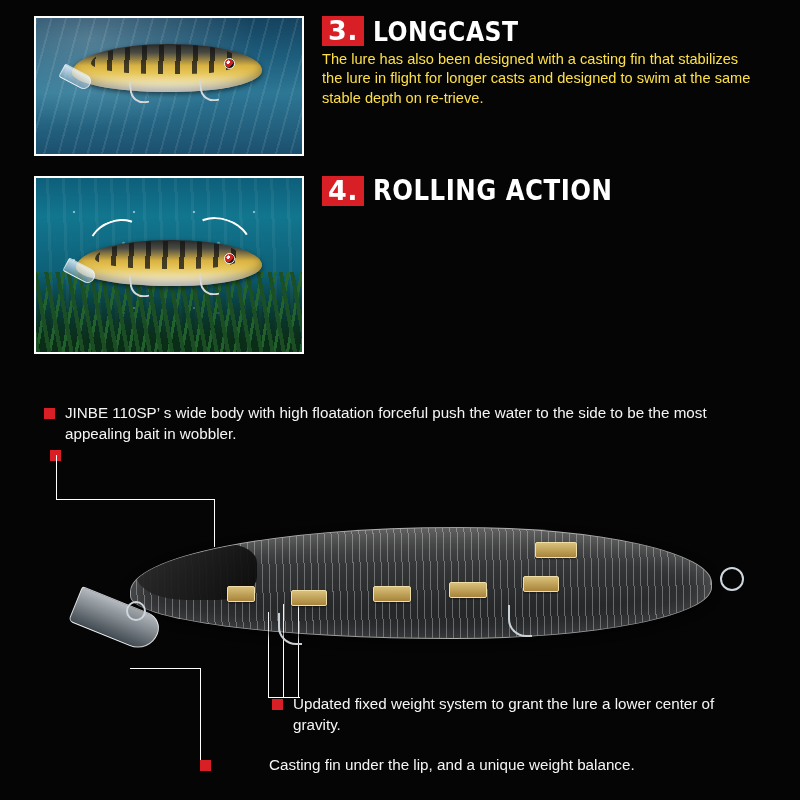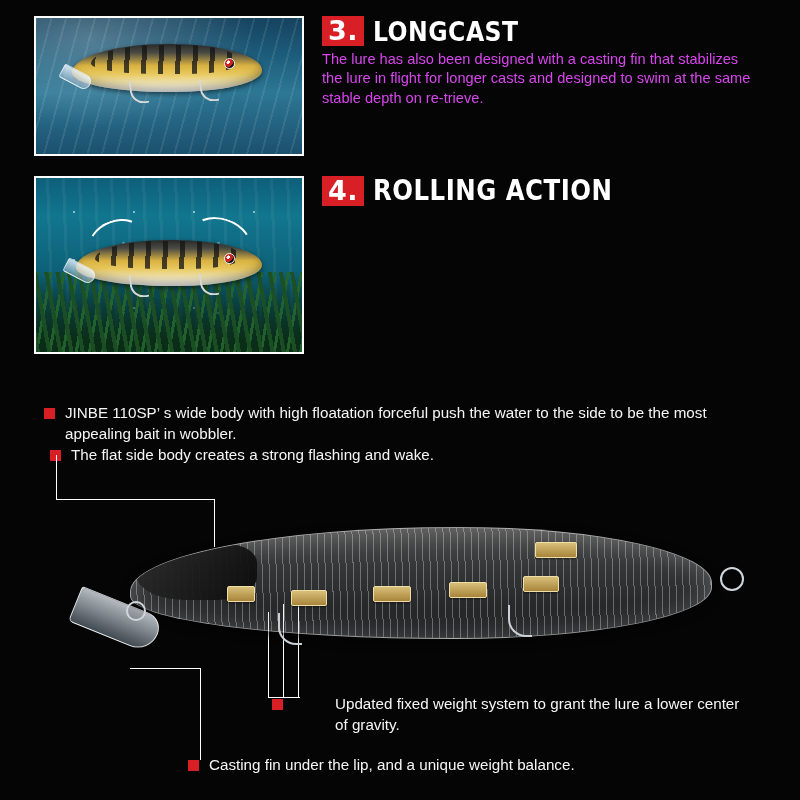--- a/index.html
+++ b/index.html
@@ -64,21 +64,21 @@
     font-size: 27px;
     line-height: 1;
     letter-spacing: 0.5px;
     font-stretch: condensed;
     transform: scaleX(0.97);
     transform-origin: left center;
   }
   .feature-body {
     font-size: 14.6px;
     line-height: 1.32;
-    color: #d946ef;
+    color: #fde047;
     font-family: "Liberation Sans", sans-serif;
   }
 
   
   #feature-longcast {
     position: absolute;
     left: 34px;
     top: 16px;
     width: 740px;
   }
@@ -215,22 +215,22 @@
     margin-top: 5px;
     margin-right: 10px;
   }
   .bullet-text {
     font-size: 15.2px;
     line-height: 1.35;
     color: #f5f5f5;
   }
   #bullet-wide-body { left: 44px; top: 375px; width: 720px; margin-top: 28px; }
   #bullet-flat-side { left: 50px; top: 445px; width: 470px; }
-  #bullet-weight-system { left: 272px; top: 694px; width: 470px; gap: 42px; }
-  #bullet-casting-fin { left: 188px; top: 755px; width: 560px; }
+  #bullet-weight-system { left: 272px; top: 694px; width: 470px; }
+  #bullet-casting-fin { left: 200px; top: 755px; width: 560px; gap: 48px; }
 
   
   .leader {
     position: absolute;
     background: #ffffff;
   }
   .leader.h { height: 1px; }
   .leader.v { width: 1px; }
 
   
@@ -362,21 +362,20 @@
     </div>
   </div>
 
   <div class="bullet-row" id="bullet-wide-body">
     <div class="sq"></div>
     <div class="bullet-text">JINBE 110SP’ s wide body with high floatation forceful push the water to the side to be the most appealing bait in wobbler.</div>
   </div>
 
   <div class="bullet-row" id="bullet-flat-side">
     <div class="sq"></div>
-    <div class="bullet-text">The flat side body creates a strong flashing and wake.</div>
   </div>
 
   <div class="bullet-row" id="bullet-weight-system">
     <div class="sq"></div>
     <div class="bullet-text">Updated fixed weight system to grant the lure a lower center of gravity.</div>
   </div>
 
   <div class="bullet-row" id="bullet-casting-fin">
     <div class="sq"></div>
     <div class="bullet-text">Casting fin under the lip, and a unique weight balance.</div>

